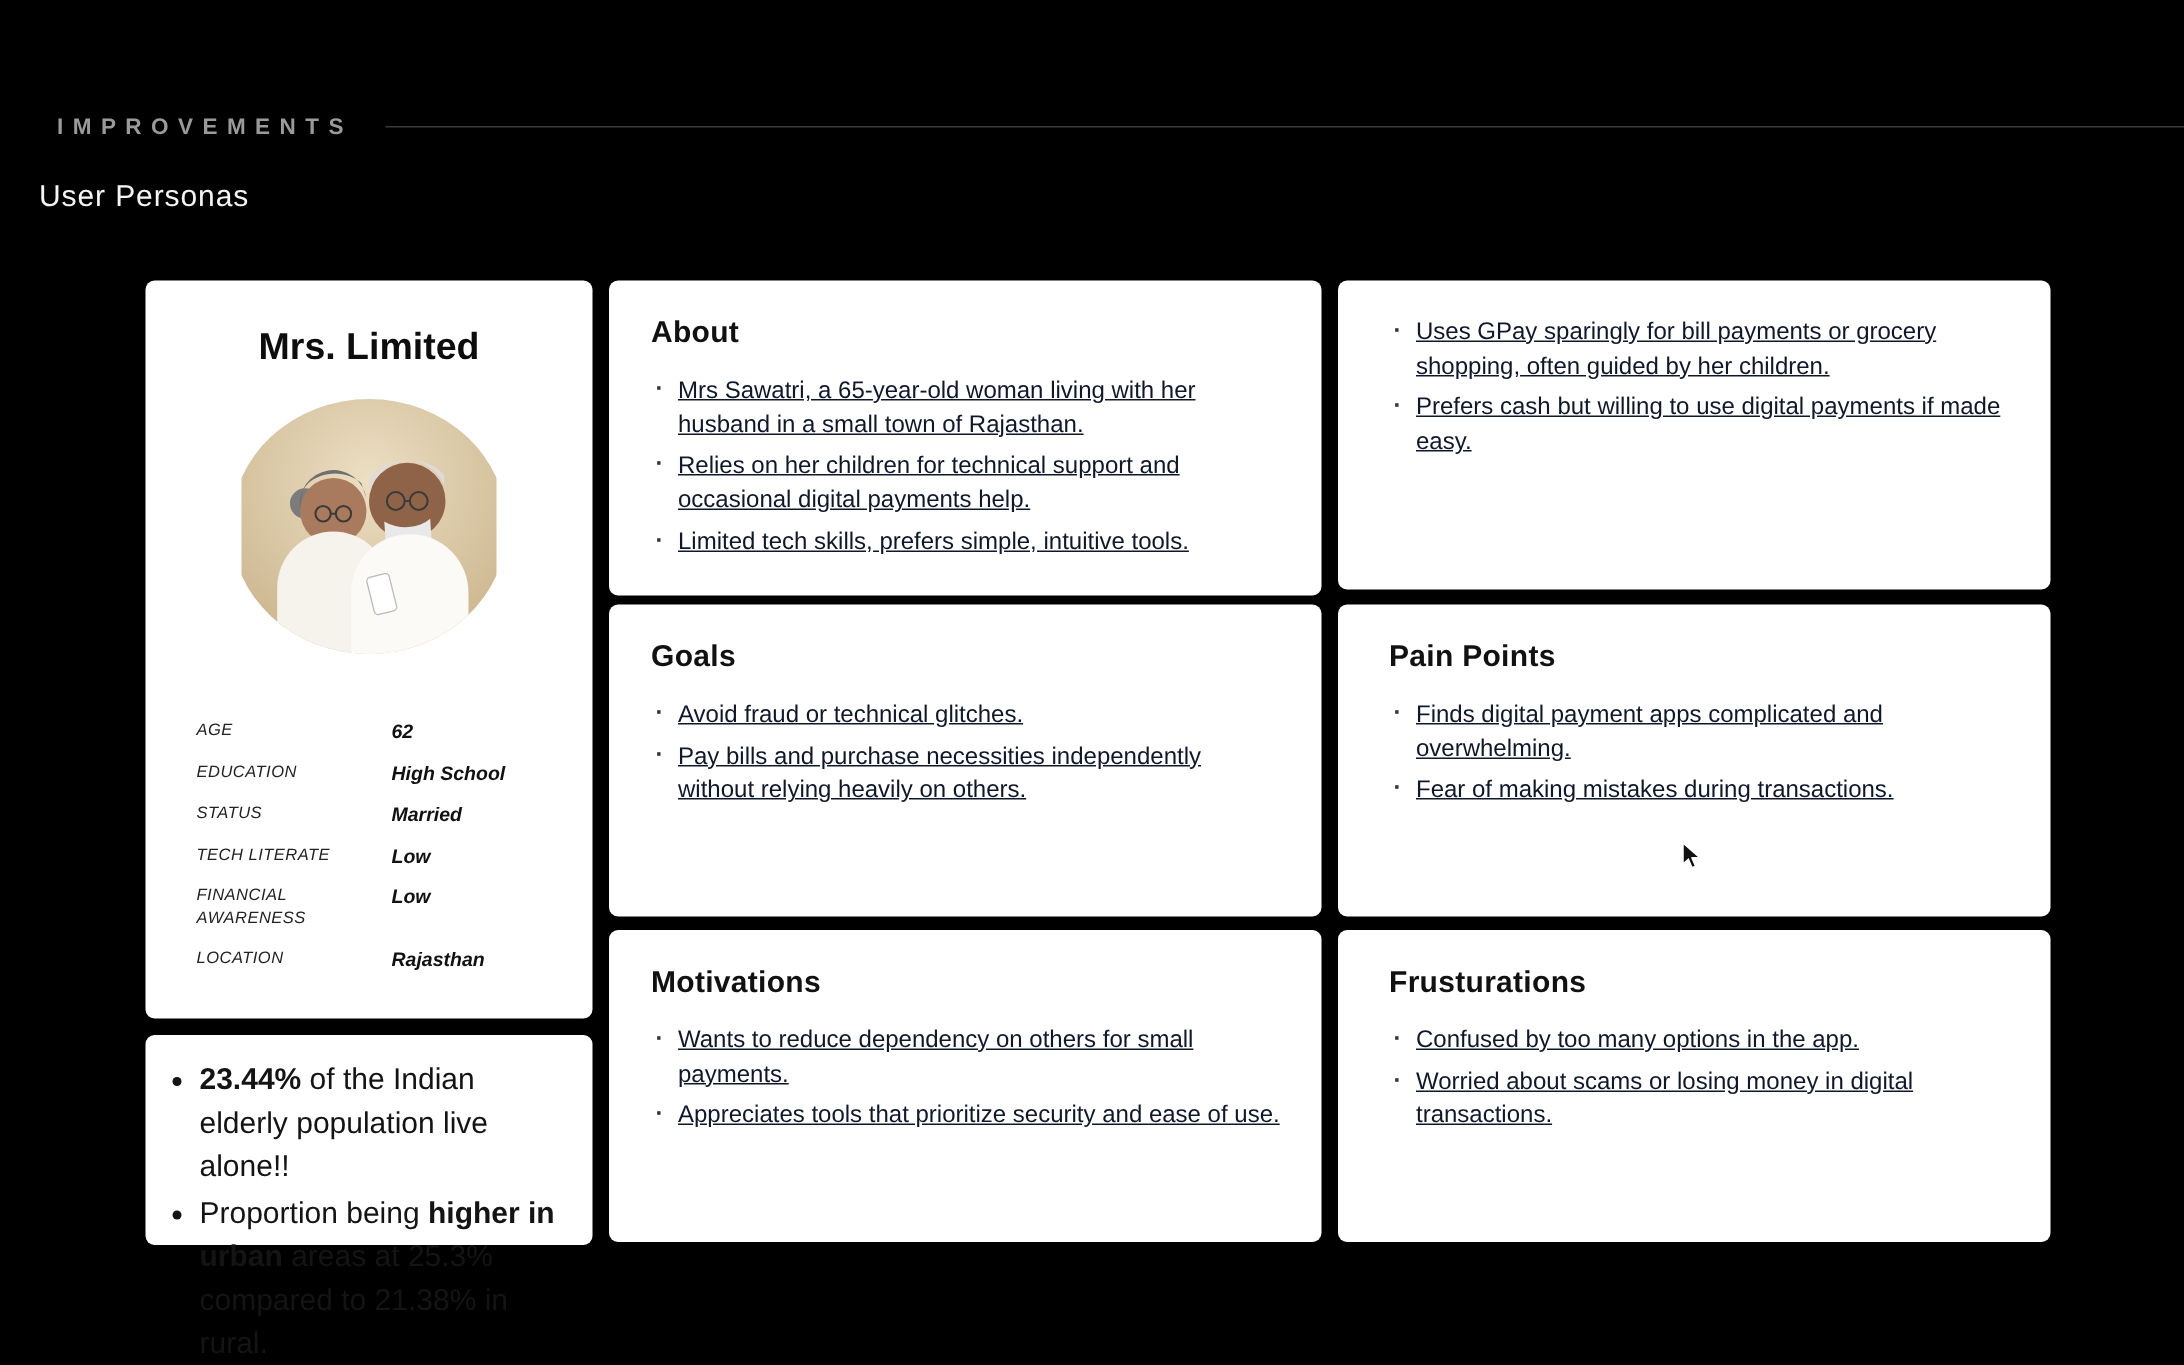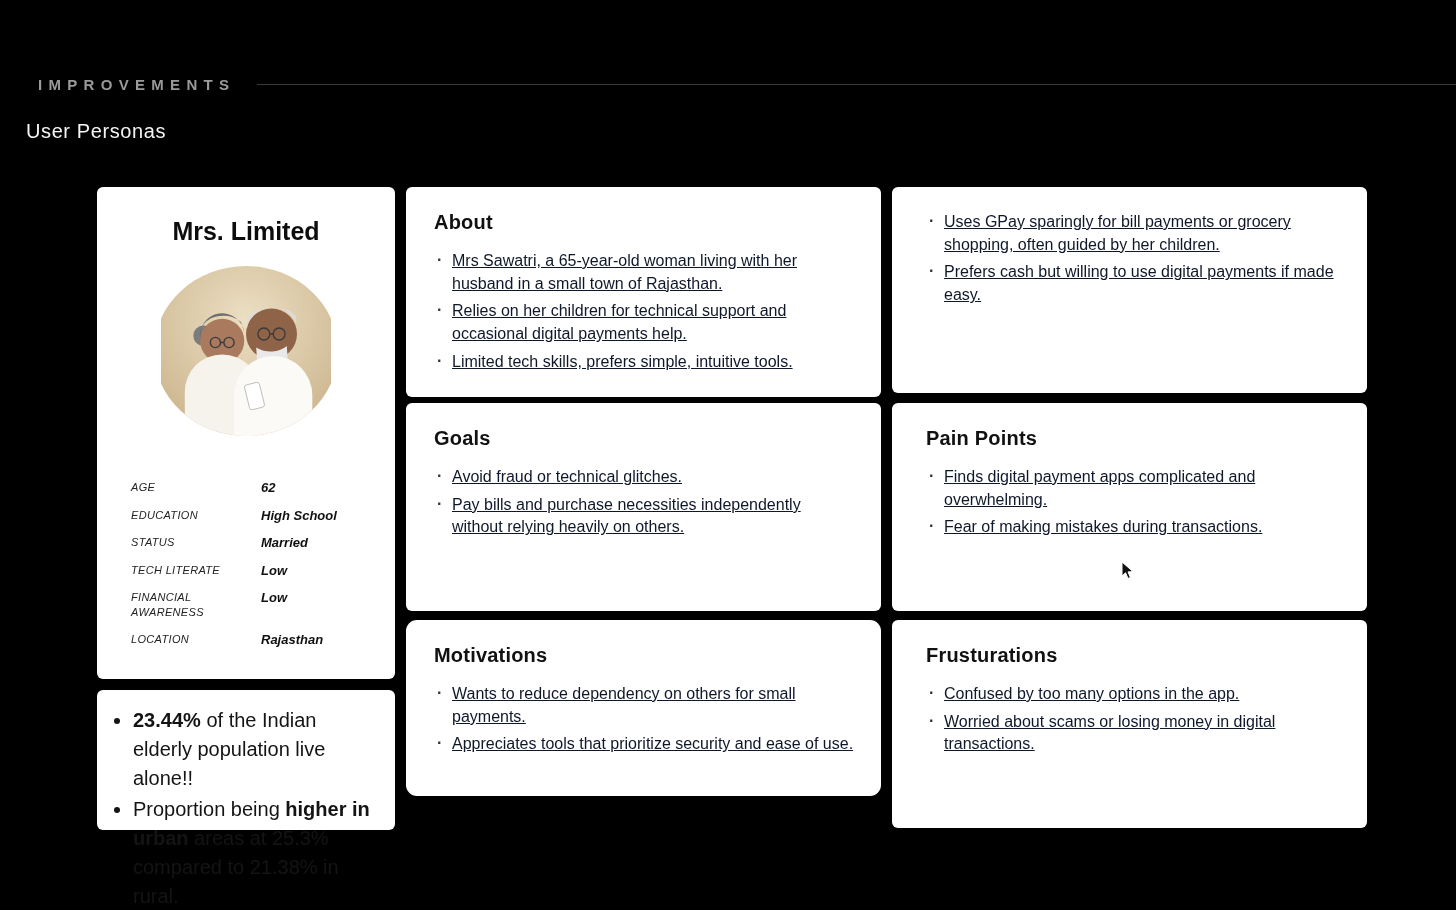--- a/index.html
+++ b/index.html
@@ -62,21 +62,21 @@
 
   
   .stats-card { left: 97px; top: 690px; width: 298px; height: 140px; padding: 16px 18px 14px 16px; }
   ul.stats-list { list-style: disc; padding-left: 20px; font-size: 20px; line-height: 1.45; color: #141414; }
   ul.stats-list li { margin-bottom: 2px; }
   ul.stats-list strong { font-weight: 700; }
 
   
   .about-card        { left: 406px; top: 187px; width: 475px; height: 210px; }
   .goals-card        { left: 406px; top: 403px; width: 475px; height: 208px; }
-  .motivations-card  { left: 406px; top: 620px; width: 475px; height: 176px; border-radius: 11px; }
+  .motivations-card  { left: 406px; top: 620px; width: 475px; height: 208px; }
   .behaviour-card    { left: 892px; top: 187px; width: 475px; height: 206px; }
   .pain-card         { left: 892px; top: 403px; width: 475px; height: 208px; }
   .frustrations-card { left: 892px; top: 620px; width: 475px; height: 208px; }
   .pain-card, .behaviour-card, .frustrations-card { padding-left: 34px; }
 
   
   .cursor { position: absolute; left: 1121px; top: 561px; width: 13px; height: 19px; }
 </style>
 </head>
 <body>

